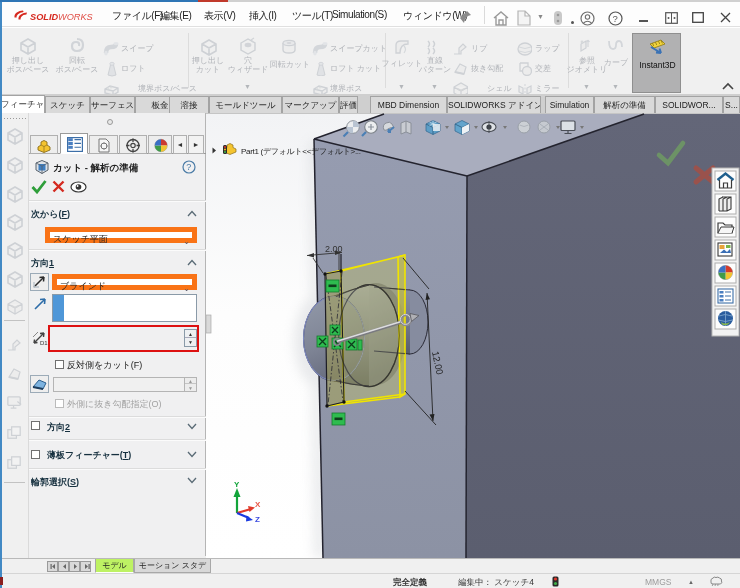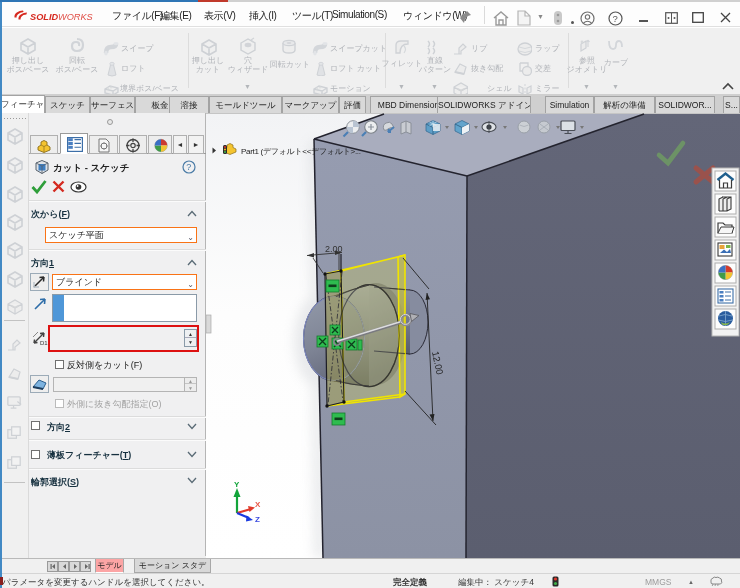--- a/index.html
+++ b/index.html
@@ -20,21 +20,21 @@
 
 #tabrow{left:0;top:94px;width:740px;height:19px;background:#cfcfcf}
 .ctab{position:absolute;top:2px;height:17px;background:#d9d9d9;border:1px solid #a3a3a3;border-bottom:none;font-size:8.5px;color:#1c1c1c;text-align:center;line-height:16px;white-space:nowrap;overflow:hidden}
 .ctab.active{background:#fff;height:18px;top:1px;z-index:2}
 
 #main{left:0;top:113px;width:740px;height:445px;background:#f0f0f0}
 #sidebar{left:0;top:113px;width:29px;height:445px;background:#f0f0f0;border-right:1px solid #dadada}
 #pm{left:29px;top:113px;width:177px;height:443px;background:#f0f0f1;border-right:1px solid #b5b5b5;font-size:9px}
 
 .pmsec{position:absolute;left:2px;font-weight:bold;color:#16303f;font-size:9px}
-.combo{position:absolute;background:#fff;border:1px solid #f97316;font-size:9px;color:#222;line-height:14px;padding-left:3px}
+.combo{position:absolute;background:#fff;border:5px solid #f97316;font-size:9px;color:#222;line-height:14px;padding-left:3px}
 .combo .ca{position:absolute;right:2px;top:0;color:#556;font-size:8px}
 .pmdiv{position:absolute;left:0;width:177px;height:2px;border-top:1px solid #dcdcdc;border-bottom:1px solid #fbfbfb}
 .cb{position:absolute;width:9px;height:9px;background:#fff;border:1px solid #707070}
 .pmbtn{position:absolute;width:19px;height:18px;background:#eee;border:1px solid #9cabb8}
 
 #doctabs{left:0;top:558px;width:740px;height:15px;background:#f0f0f0;border-top:1px solid #b9b9b9}
 .dtab{position:absolute;top:0;height:14px;font-size:8px;color:#222;text-align:center;line-height:14px;background:#d8d8d8;border:1px solid #a8a8a8;border-top:none}
 #statusbar{left:0;top:573px;width:740px;height:15px;background:#f0f0f0;border-top:1px solid #d5d5d5;font-size:8.5px;color:#333}
 #statusbar span{position:absolute;top:3px;white-space:nowrap}
 svg text{font-family:"Liberation Sans",sans-serif}
@@ -191,21 +191,21 @@
       <use href="#gpipe"></use>
     </svg>
   <div class="rlab" style="left:121px;top:16px">スイープ</div>
   <svg class="abs" style="left:102px;top:31px" width="18" height="18">
       <use href="#gloft"></use>
     </svg>
   <div class="rlab" style="left:121px;top:36px">ロフト</div>
   <svg class="abs" style="left:102px;top:52px" width="18" height="18">
       <use href="#gbrick"></use>
     </svg>
-  <div class="rlab" style="left:120px;top:56px">境界ボス/ベース</div>
+  <div class="rlab" style="left:138px;top:56px">境界ボス/ベース</div>
   <div class="rsep" style="left:188px"></div>
 
   <svg class="abs" style="left:199px;top:9px" width="19" height="19">
       <use href="#gcube"></use>
     </svg>
   <div class="rlab" style="left:178px;top:28px;width:60px">押し出し<br>カット</div>
   <svg class="abs" style="left:238px;top:9px" width="19" height="19">
       <use href="#ghole"></use>
     </svg>
   <div class="rlab" style="left:218px;top:28px;width:60px">穴<br>ウィザード</div>
@@ -218,21 +218,21 @@
       <use href="#gpipe"></use>
     </svg>
   <div class="rlab" style="left:330px;top:16px">スイープカット</div>
   <svg class="abs" style="left:311px;top:31px" width="17" height="17">
       <use href="#gloft"></use>
     </svg>
   <div class="rlab" style="left:330px;top:36px">ロフト カット</div>
   <svg class="abs" style="left:311px;top:52px" width="17" height="17">
       <use href="#gbrick"></use>
     </svg>
-  <div class="rlab" style="left:330px;top:56px">モーション</div>
+  <div class="rlab" style="left:330px;top:56px">境界ボス</div>
   <div class="rsep" style="left:385px"></div>
 
   <svg class="abs" style="left:392px;top:9px" width="19" height="19">
       <use href="#gfillet"></use>
     </svg>
   <div class="rlab" style="left:372px;top:31px;width:60px">フィレット</div>
   <div class="rarrow" style="left:398px;top:55px">▼</div>
   <svg class="abs" style="left:425px;top:9px" width="19" height="19">
       <use href="#gpattern"></use>
     </svg>
@@ -267,38 +267,46 @@
   <svg class="abs" style="left:576px;top:9px" width="19" height="19">
       <use href="#grefgeo"></use>
     </svg>
   <div class="rlab" style="left:557px;top:28px;width:60px">参照<br>ジオメトリ</div>
   <div class="rarrow" style="left:583px;top:55px">▼</div>
   <svg class="abs" style="left:605px;top:9px" width="19" height="19">
       <use href="#gcurve"></use>
     </svg>
   <div class="rlab" style="left:586px;top:30px;width:60px">カーブ</div>
   <div class="rarrow" style="left:612px;top:55px">▼</div>
+  <div class="abs" style="left:632px;top:5px;width:49px;height:60px;background:#b1b1b2;border:1px solid #8f8f8f">
+    <svg class="abs" style="left:14px;top:4px" width="22" height="20" viewBox="0 0 22 20">
+      <path d="M3 6 L14 2 L18 6 L7 10 Z" fill="#f0d23c" stroke="#8f7a10" stroke-width="0.8"></path>
+      <path d="M5.5 5.2 L6.7 8 M8.5 4.2 L9.7 7 M11.5 3.2 L12.7 6 M14.2 2.6 L15.4 5.4" stroke="#7a6a10" stroke-width="0.7"></path>
+      <path d="M4 9 L14 15 M14 15 L12.5 10.5 M14 15 L9 14.5" stroke="#3a72b5" stroke-width="2" fill="none"></path>
+    </svg>
+    <div class="abs" style="left:0;top:26px;width:49px;text-align:center;font-size:8.5px;color:#111">Instant3D</div>
+  </div>
   <svg class="abs" style="left:722px;top:54px" width="12" height="8" viewBox="0 0 12 8">
       <path d="M1 7 L6 2 L11 7" stroke="#444" stroke-width="1.6" fill="none"></path>
     </svg>
 </div>
 <div id="tabrow" class="abs">
   <div class="ctab active" style="left:0px;width:45px">フィーチャー</div>
   <div class="ctab" style="left:45px;width:45px">スケッチ</div>
   <div class="ctab" style="left:90px;width:45px">サーフェス</div>
   <div class="ctab" style="left:135px;width:50px">板金</div>
   <div class="ctab" style="left:169px;width:40px">溶接</div>
   <div class="ctab" style="left:209px;width:73px">モールドツール</div>
   <div class="ctab" style="left:282px;width:57px">マークアップ</div>
-  <div class="ctab" style="left:339px;width:27px">評価</div>
+  <div class="ctab" style="left:339px;width:19px">評価</div>
   <div class="ctab" style="left:370px;width:77px">MBD Dimension</div>
-  <div class="ctab" style="left:437px;width:94px">SOLIDWORKS アドイン</div>
+  <div class="ctab" style="left:447px;width:94px">SOLIDWORKS アドイン</div>
   <div class="ctab" style="left:545px;width:49px">Simulation</div>
   <div class="ctab" style="left:594px;width:61px">解析の準備</div>
-  <div class="ctab" style="left:655px;width:60px">SOLIDWOR...</div>
+  <div class="ctab" style="left:655px;width:68px">SOLIDWOR...</div>
   <div class="ctab" style="left:723px;width:17px">S...</div>
 </div>
 <div id="main" class="abs"></div>
 <div id="sidebar" class="abs">
   <div class="abs" style="left:3px;top:4px;width:24px;height:3px;background-image:radial-gradient(circle,#9a9a9a 35%,transparent 40%);background-size:3px 3px"></div>
   <svg class="abs" style="left:5px;top:13px" width="19" height="19">
       <use href="#gcube"></use>
     </svg>
   <svg class="abs" style="left:5px;top:42px" width="19" height="19">
       <use href="#gcube"></use>
@@ -383,21 +391,21 @@
     </div>
     <div class="abs" style="left:144px;top:0;width:14px;height:19px;background:#f2f2f2;border:1px solid #b0b0b0;font-size:7px;color:#333;text-align:center;line-height:18px">◄</div>
     <div class="abs" style="left:159px;top:0;width:16px;height:19px;background:#f2f2f2;border:1px solid #b0b0b0;font-size:7px;color:#333;text-align:center;line-height:18px">►</div>
   </div>
 
   <svg class="abs" style="left:5px;top:46px" width="16" height="16" viewBox="0 0 16 16">
       <path d="M2 4 L8 1.5 L14 4 L14 11 L8 14.5 L2 11 Z" fill="#dfe2e6" stroke="#55606c" stroke-width="1"></path>
       <rect x="4.5" y="5" width="7" height="6.5" fill="#3f7fc2" stroke="#2b5web" stroke-width="0"></rect>
       <path d="M2 4 L8 7 L14 4 M8 7 L8 14.5" stroke="#55606c" stroke-width="0.8" fill="none"></path>
     </svg>
-  <div class="abs" style="left:24px;top:49px;font-size:9.5px;font-weight:bold;color:#222">カット - スケッチ</div>
+  <div class="abs" style="left:24px;top:49px;font-size:9.5px;font-weight:bold;color:#222">カット - 解析の準備</div>
   <svg class="abs" style="left:153px;top:47px" width="14" height="14" viewBox="0 0 14 14">
       <circle cx="7" cy="7" r="6" stroke="#4a7ba6" stroke-width="1.2" fill="none"></circle>
       <text x="4.2" y="10.3" font-size="9" fill="#4a7ba6">?</text>
     </svg>
 
   <svg class="abs" style="left:2px;top:66px" width="16" height="15" viewBox="0 0 16 15">
       <path d="M1.5 8 L6 13 L14.5 2" stroke="#2e9e3a" stroke-width="2.8" fill="none"></path>
     </svg>
   <svg class="abs" style="left:23px;top:67px" width="13" height="13" viewBox="0 0 13 13">
       <path d="M1.5 1.5 L11.5 11.5 M11.5 1.5 L1.5 11.5" stroke="#d42a20" stroke-width="2.4"></path>
@@ -771,25 +779,24 @@
       </g>
     <g fill="#666">
         <path d="M8 3 L5 5.5 L8 8 Z"></path>
         <rect x="3.5" y="3" width="1.2" height="5"></rect>
         <path d="M19 3 L16 5.5 L19 8 Z"></path>
         <path d="M27 3 L30 5.5 L27 8 Z"></path>
         <path d="M38 3 L41 5.5 L38 8 Z"></path>
         <rect x="41.5" y="3" width="1.2" height="5"></rect>
       </g>
   </svg>
-  <div class="dtab" style="left:95px;width:29px;background:#fca5a5;border-bottom:1px solid #fff">モデル</div>
+  <div class="dtab" style="left:95px;width:39px;background:#bef264;border-bottom:1px solid #fff">モデル</div>
   <div class="dtab" style="left:134px;width:77px">モーション スタディ 1</div>
 </div>
 <div id="statusbar" class="abs">
-  <span style="left:2px">パラメータを変更するハンドルを選択してください。</span>
   <span style="left:393px;font-weight:bold">完全定義</span>
   <span style="left:458px">編集中： スケッチ4</span>
   <svg class="abs" style="left:552px;top:2px" width="7" height="11" viewBox="0 0 7 11">
       <rect x="0.5" y="0.5" width="6" height="10" rx="1.5" fill="#2a2a2a"></rect>
       <circle cx="3.5" cy="3" r="1.6" fill="#e03a2f"></circle>
       <circle cx="3.5" cy="7.5" r="1.6" fill="#3fae49"></circle>
     </svg>
   <span style="left:645px;color:#9b9b9b">MMGS</span>
   <span style="left:688px;color:#666;font-size:6px;top:5px">▲</span>
   <svg class="abs" style="left:709px;top:2px" width="14" height="11" viewBox="0 0 14 11">

